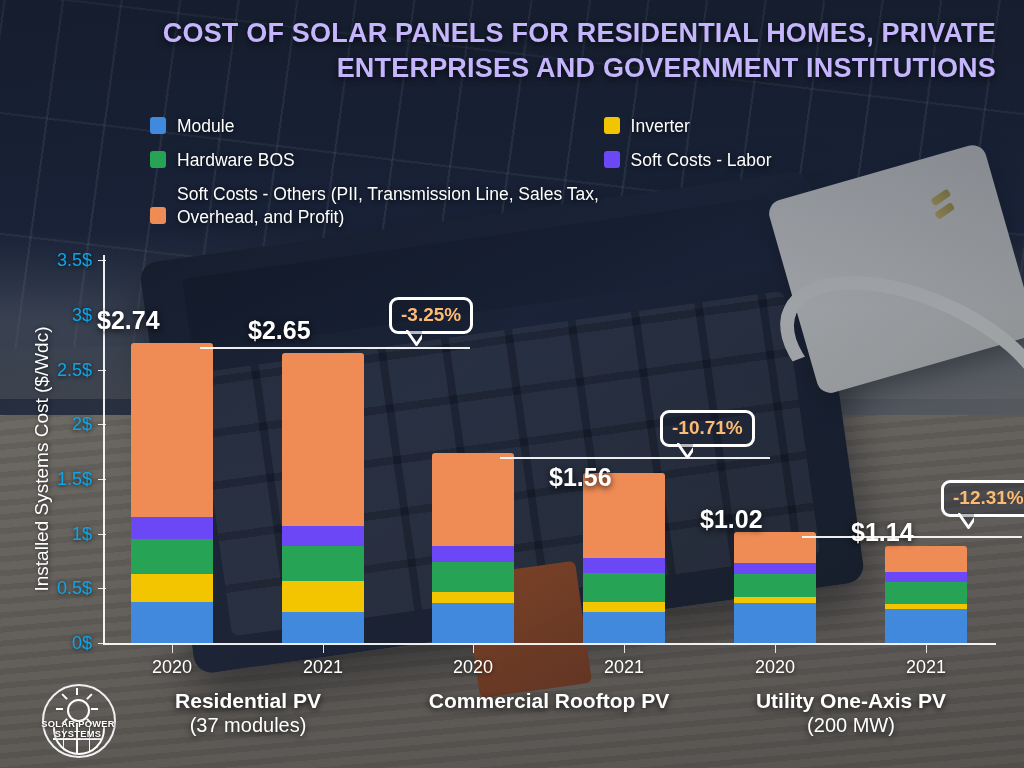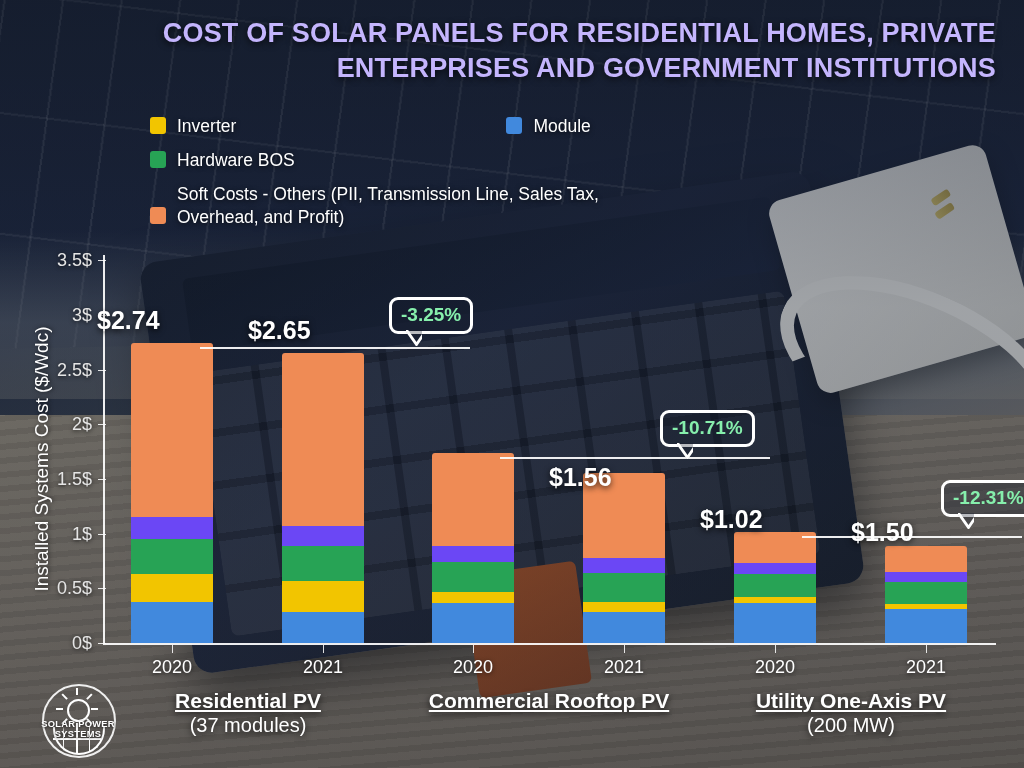--- a/index.html
+++ b/index.html
@@ -61,44 +61,44 @@
   .legend-col.left{width:56%;}
   .legend-col.right{width:44%;}
   .swatch{width:16px;height:17px;border-radius:3px;flex:0 0 auto;margin-top:2px;}
   .legend-text{margin-left:11px;line-height:1.32;}
 
   
   .plot{position:absolute;left:0;top:0;width:1024px;height:768px;}
   .axis-y{position:absolute;left:103px;top:255px;width:2px;height:389px;background:rgba(255,255,255,.92);}
   .axis-x{position:absolute;left:103px;top:643px;width:893px;height:2px;background:rgba(255,255,255,.92);}
   .ytick{position:absolute;width:8px;height:1px;background:rgba(255,255,255,.85);left:98px;}
-  .ytick-label{position:absolute;right:0;color:#e5e5e5;font-size:18px;text-align:right;width:78px;
+  .ytick-label{position:absolute;right:0;color:#0ea5e9;font-size:18px;text-align:right;width:78px;
     text-shadow:0 1px 4px rgba(0,0,0,.7);transform:translateY(-50%);}
   .ylabel{position:absolute;left:-118px;top:448px;width:320px;text-align:center;color:#fff;font-size:19px;
     transform:rotate(-90deg);text-shadow:0 1px 4px rgba(0,0,0,.7);}
 
   .bar{position:absolute;width:82px;}
   .seg{position:absolute;left:0;width:100%;}
   .bar .seg:first-child{border-radius:3px 3px 0 0;}
 
   .bar-value{position:absolute;color:#fff;font-size:25px;font-weight:bold;width:150px;
     text-shadow:0 2px 6px rgba(0,0,0,.8);}
 
   .xtick{position:absolute;width:1px;height:8px;background:rgba(255,255,255,.85);top:645px;}
   .year-label{position:absolute;color:#fff;font-size:18px;text-align:center;width:120px;
     text-shadow:0 1px 4px rgba(0,0,0,.7);}
   .group-label{position:absolute;color:#fff;text-align:center;width:330px;
     text-shadow:0 2px 6px rgba(0,0,0,.8);}
-  .group-label .g1{font-size:21px;font-weight:bold;line-height:1.2;text-decoration:underline;}
+  .group-label .g1{font-size:21px;font-weight:bold;line-height:1.2;}
   .group-label .g2{font-size:20px;line-height:1.25;}
 
   
   .connector{position:absolute;height:2px;background:rgba(255,255,255,.92);}
   .callout{position:absolute;border:3.5px solid #fff;border-radius:9px;
-    padding:4px 9px 5px;color:#86efac;font-size:19px;font-weight:bold;white-space:nowrap;
+    padding:4px 9px 5px;color:#fdba74;font-size:19px;font-weight:bold;white-space:nowrap;
     background:rgba(20,28,44,.30);}
   .callout .tail{position:absolute;left:14px;bottom:-15px;width:16px;height:16px;overflow:hidden;}
   .callout .tail::before{content:"";position:absolute;left:0;top:-11px;width:15px;height:15px;
     background:rgba(20,28,44,.30);border:3.5px solid #fff;transform:rotate(45deg) skew(10deg,10deg);}
 
   
   .logo{position:absolute;left:22px;top:682px;width:112px;height:76px;color:#fff;}
   .logo-ring{position:absolute;left:20px;top:2px;width:70px;height:70px;border:2px solid rgba(255,255,255,.9);
     border-radius:50%;}
   .logo-sun{position:absolute;left:45px;top:17px;width:19px;height:19px;border:2px solid #fff;border-radius:50%;}
@@ -133,33 +133,37 @@
       <div class="plug-pin b"></div>
     </div>
     <div class="cord"></div>
     <div class="bg-veil"></div>
   </div>
 
   <div class="title">COST OF SOLAR PANELS FOR RESIDENTIAL HOMES, PRIVATE ENTERPRISES AND GOVERNMENT INSTITUTIONS</div>
 
   <div class="legend">
     <div class="legend-row">
+      <div class="legend-col left">
+        <span class="swatch" style="background:#4189dd"></span>
+        <span class="legend-text">Module</span>
+      </div>
       <div class="legend-col right">
         <span class="swatch" style="background:#f2c500"></span>
         <span class="legend-text">Inverter</span>
-      </div>
-      <div class="legend-col left">
-        <span class="swatch" style="background:#4189dd"></span>
-        <span class="legend-text">Module</span>
       </div>
     </div>
     <div class="legend-row">
       <div class="legend-col left">
         <span class="swatch" style="background:#27a355"></span>
         <span class="legend-text">Hardware BOS</span>
+      </div>
+      <div class="legend-col right">
+        <span class="swatch" style="background:#6b47f5"></span>
+        <span class="legend-text">Soft Costs - Labor</span>
       </div>
     </div>
     <div class="legend-row">
       <div class="legend-col left" style="width:100%">
         <span class="swatch" style="background:#ef8b55;margin-top:24px"></span>
         <span class="legend-text">
           <span>Soft Costs - Others (PII, Transmission Line, Sales Tax,</span><br>
           <span>Overhead, and Profit)</span>
         </span>
       </div>
@@ -247,21 +251,21 @@
     </div>
     <div class="bar-value" style="left:700px;top:505px">$1.02</div>
 
     <div class="bar" style="left:885px;top:546px;height:97px">
       <div class="seg" style="top:0px;height:26px;background:#ef8b55"></div>
       <div class="seg" style="top:26px;height:10px;background:#6b47f5"></div>
       <div class="seg" style="top:36px;height:22px;background:#27a355"></div>
       <div class="seg" style="top:58px;height:5px;background:#f2c500"></div>
       <div class="seg" style="top:63px;height:34px;background:#4189dd"></div>
     </div>
-    <div class="bar-value" style="left:851px;top:518px">$1.50</div>
+    <div class="bar-value" style="left:851px;top:518px">$1.14</div>
 
     <div class="connector" style="left:802px;top:536px;width:220px"></div>
     <div class="callout" style="left:941px;top:480px">
       <span>-12.31%</span>
       <span class="tail"></span>
     </div>
 
     <div class="xtick" style="left:172px"></div>
     <div class="xtick" style="left:323px"></div>
     <div class="xtick" style="left:473px"></div>

